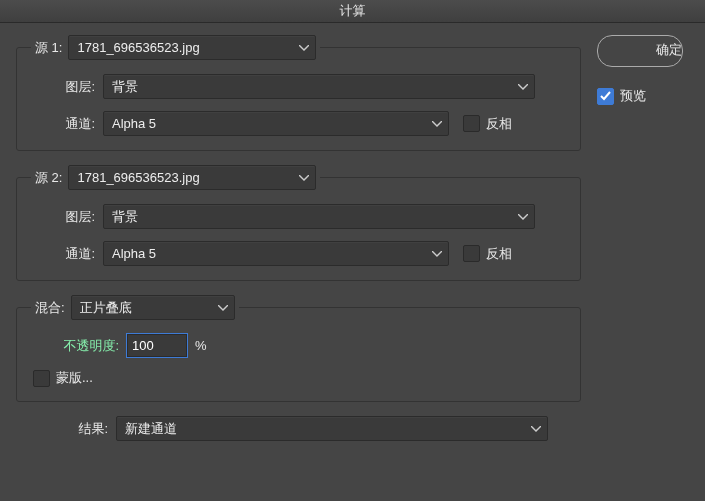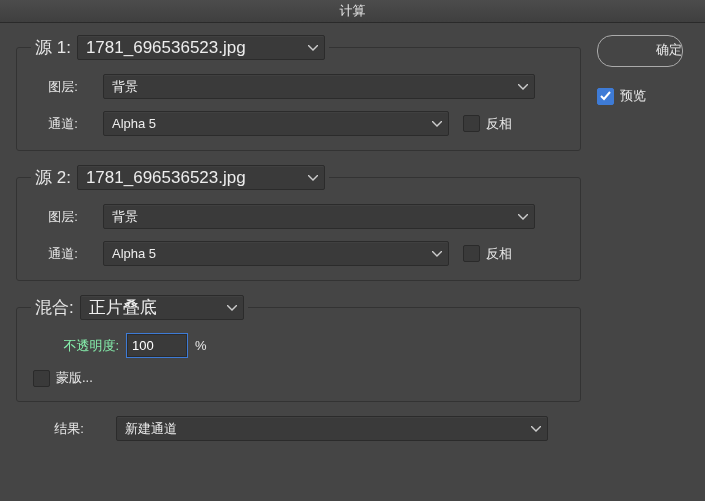--- a/index.html
+++ b/index.html
@@ -40,32 +40,32 @@
   }
   fieldset.group {
     border: 1px solid #333;
     border-radius: 3px;
     margin: 0 0 14px 0;
     padding: 14px 14px 14px 14px;
     position: relative;
   }
   fieldset.group > legend {
     padding: 0 4px;
-    font-size: 17px;
+    font-size: 13px;
     color: #e8e8e8;
   }
   .row {
     display: flex;
     align-items: center;
     margin-bottom: 12px;
   }
   .row:last-child { margin-bottom: 0; }
   .lbl {
     width: 64px;
-    text-align: center;
+    text-align: right;
     margin-right: 8px;
     color: #e8e8e8;
     flex: none;
     white-space: nowrap;
   }
   .lbl-wide {
     width: 88px;
     text-align: right;
     margin-right: 8px;
     color: #86efac;

